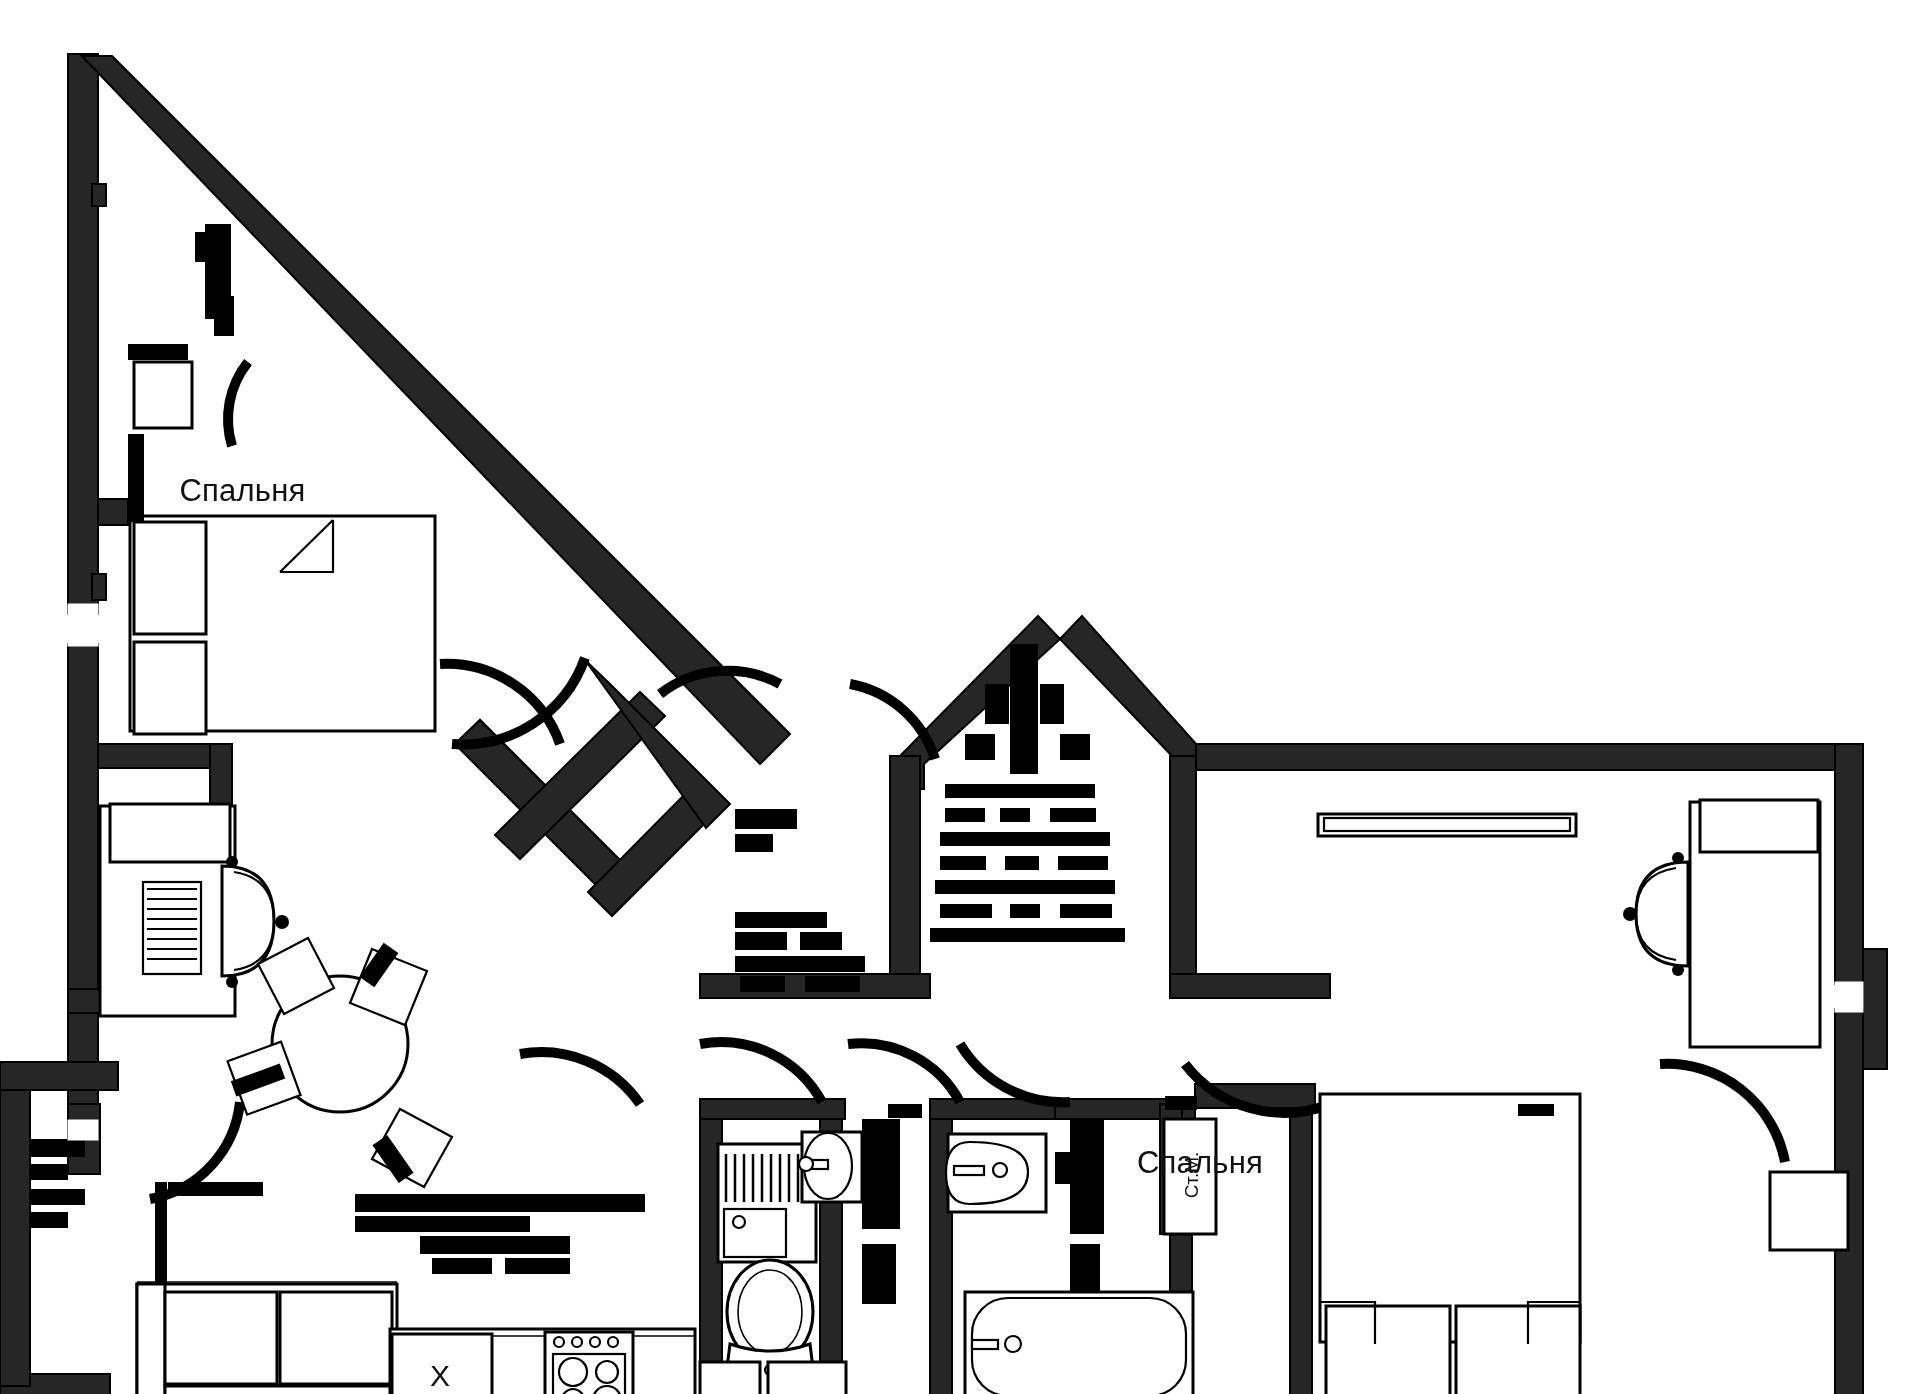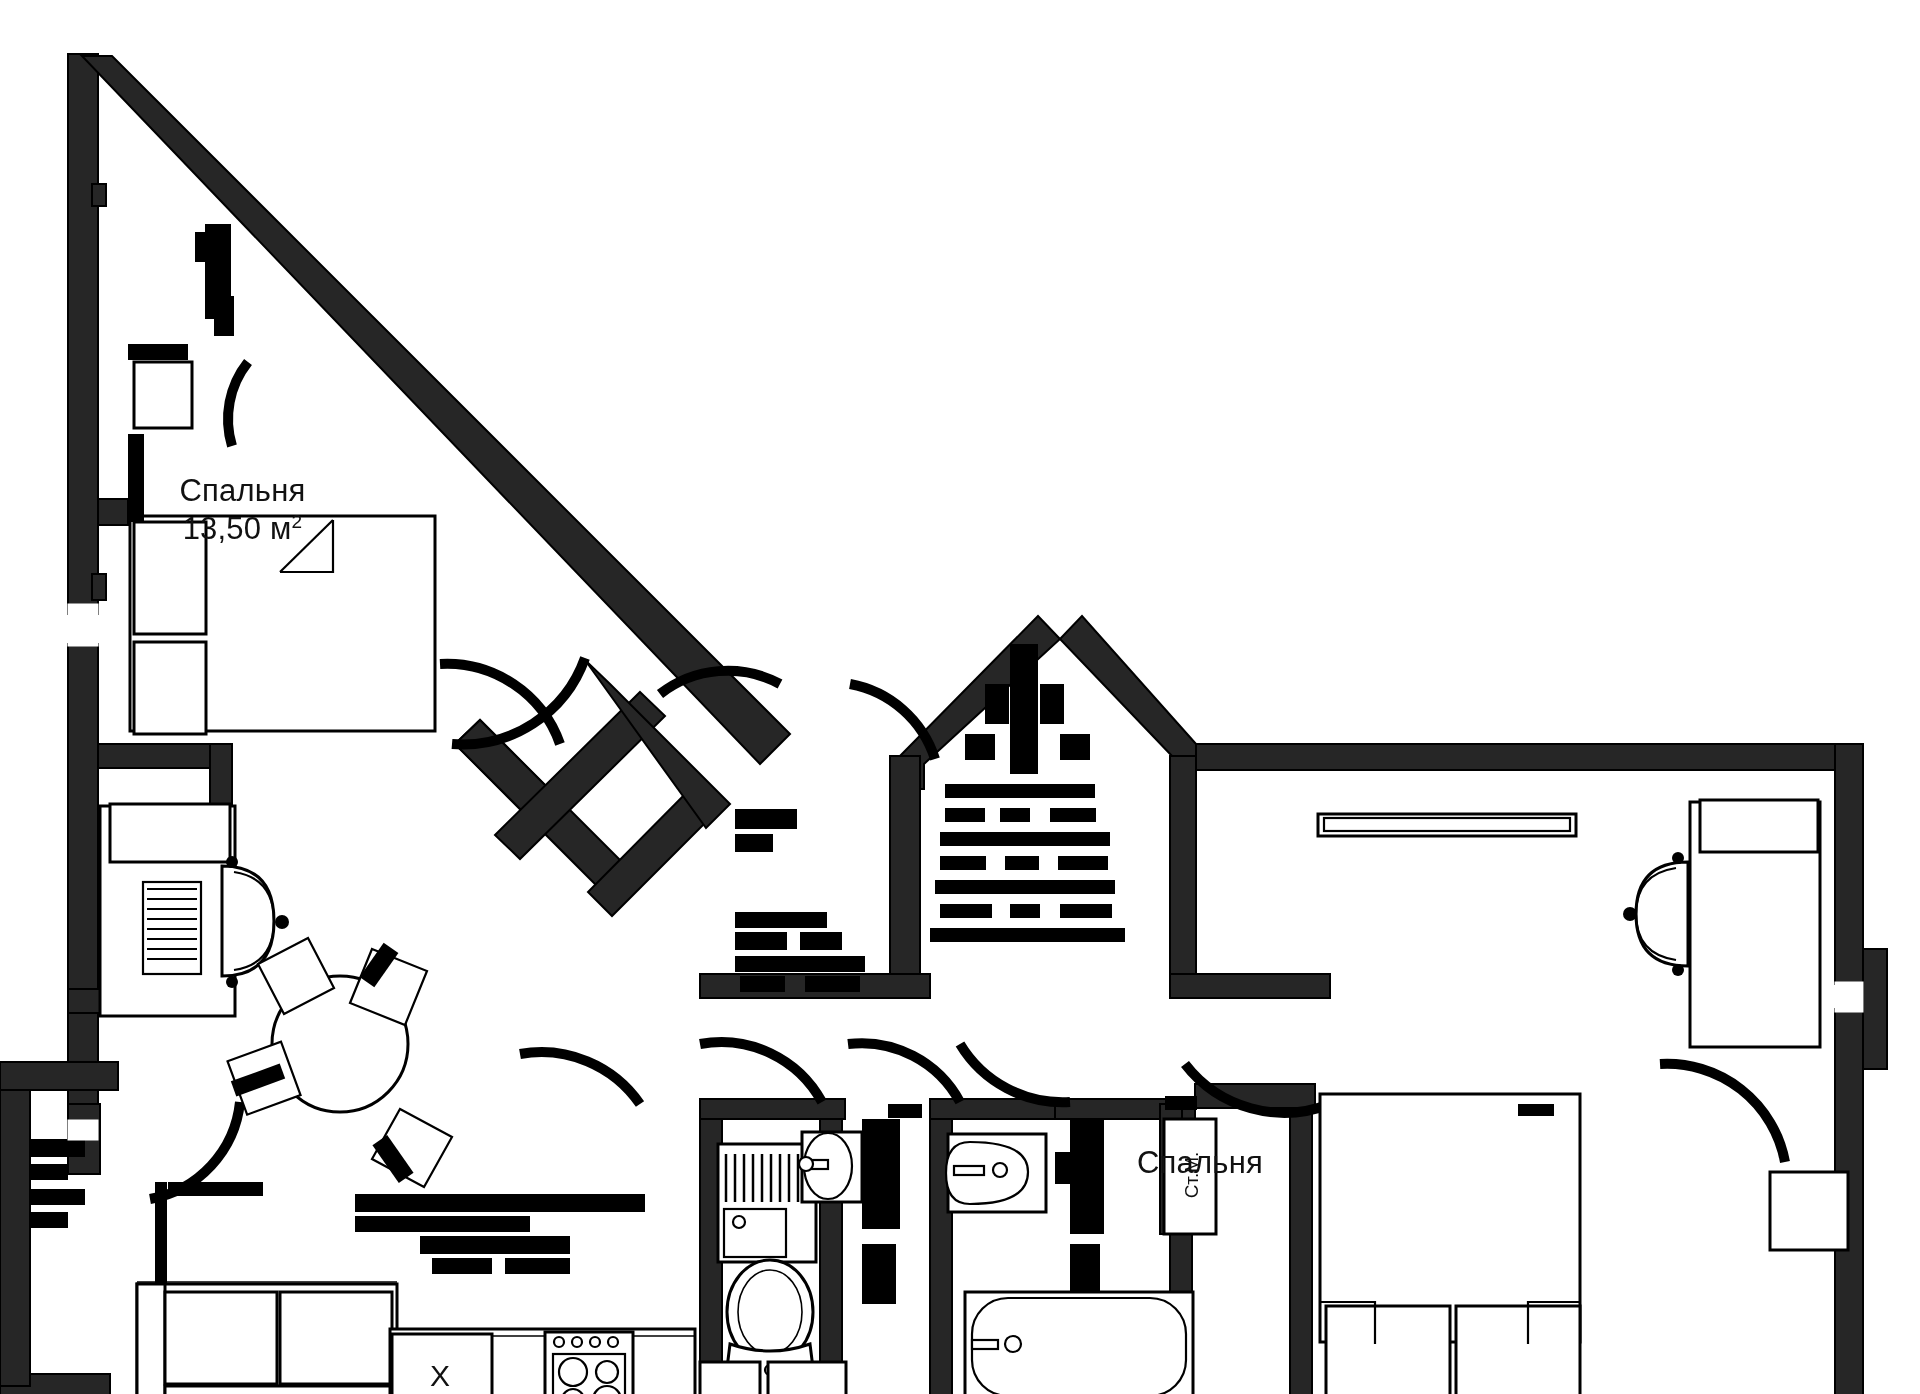--- a/index.html
+++ b/index.html
@@ -393,21 +393,20 @@
       <rect x="128" y="300" width="60" height="16"></rect>
       <rect x="128" y="390" width="16" height="88"></rect>
       <rect x="888" y="1060" width="34" height="14"></rect>
       <rect x="1165" y="1052" width="32" height="14"></rect>
       <rect x="1518" y="1060" width="36" height="12"></rect>
     </g>
   </svg>
 
   <div class="room-label" id="label-bedroom-left" style="left:90px; top:428px; width:305px;">
     <span class="rname">Спальня</span>
-    <span class="rarea"><span>13,50</span>&nbsp;<span>м</span><sup>2</sup></span>
   </div>
 
   <div class="room-label" id="label-bedroom-right" style="left:1045px; top:1100px; width:310px;">
     <span class="rname">Спальня</span>
   </div>
 
   <div class="tiny-label rot90" style="left:1152px; top:1120px; width:80px; text-align:center;">Ст.М.</div>
 
   <div class="glyph-x" style="left:430px; top:1315px;">X</div>
 

